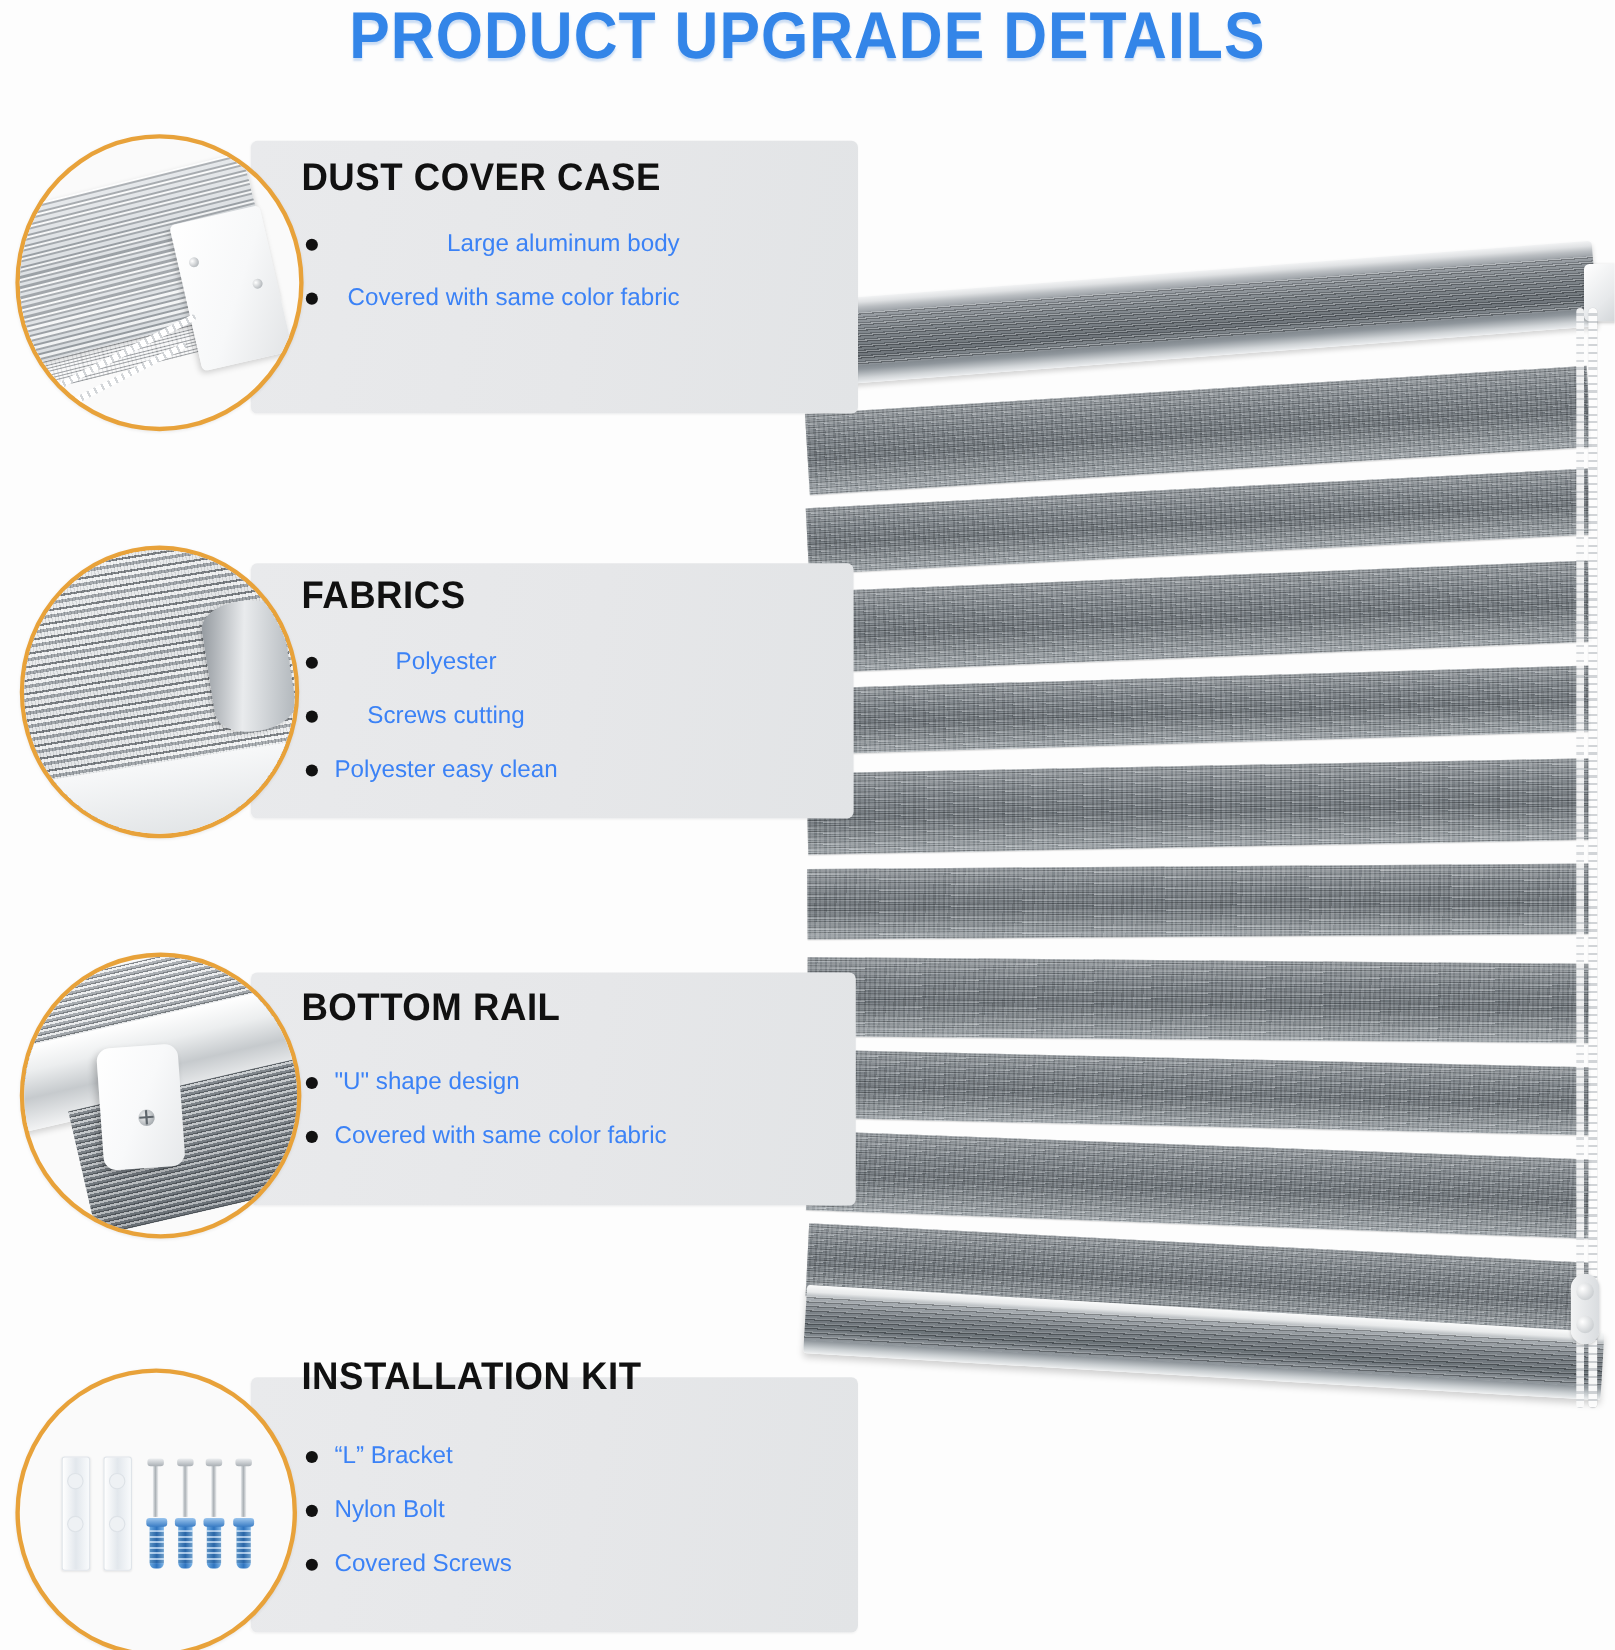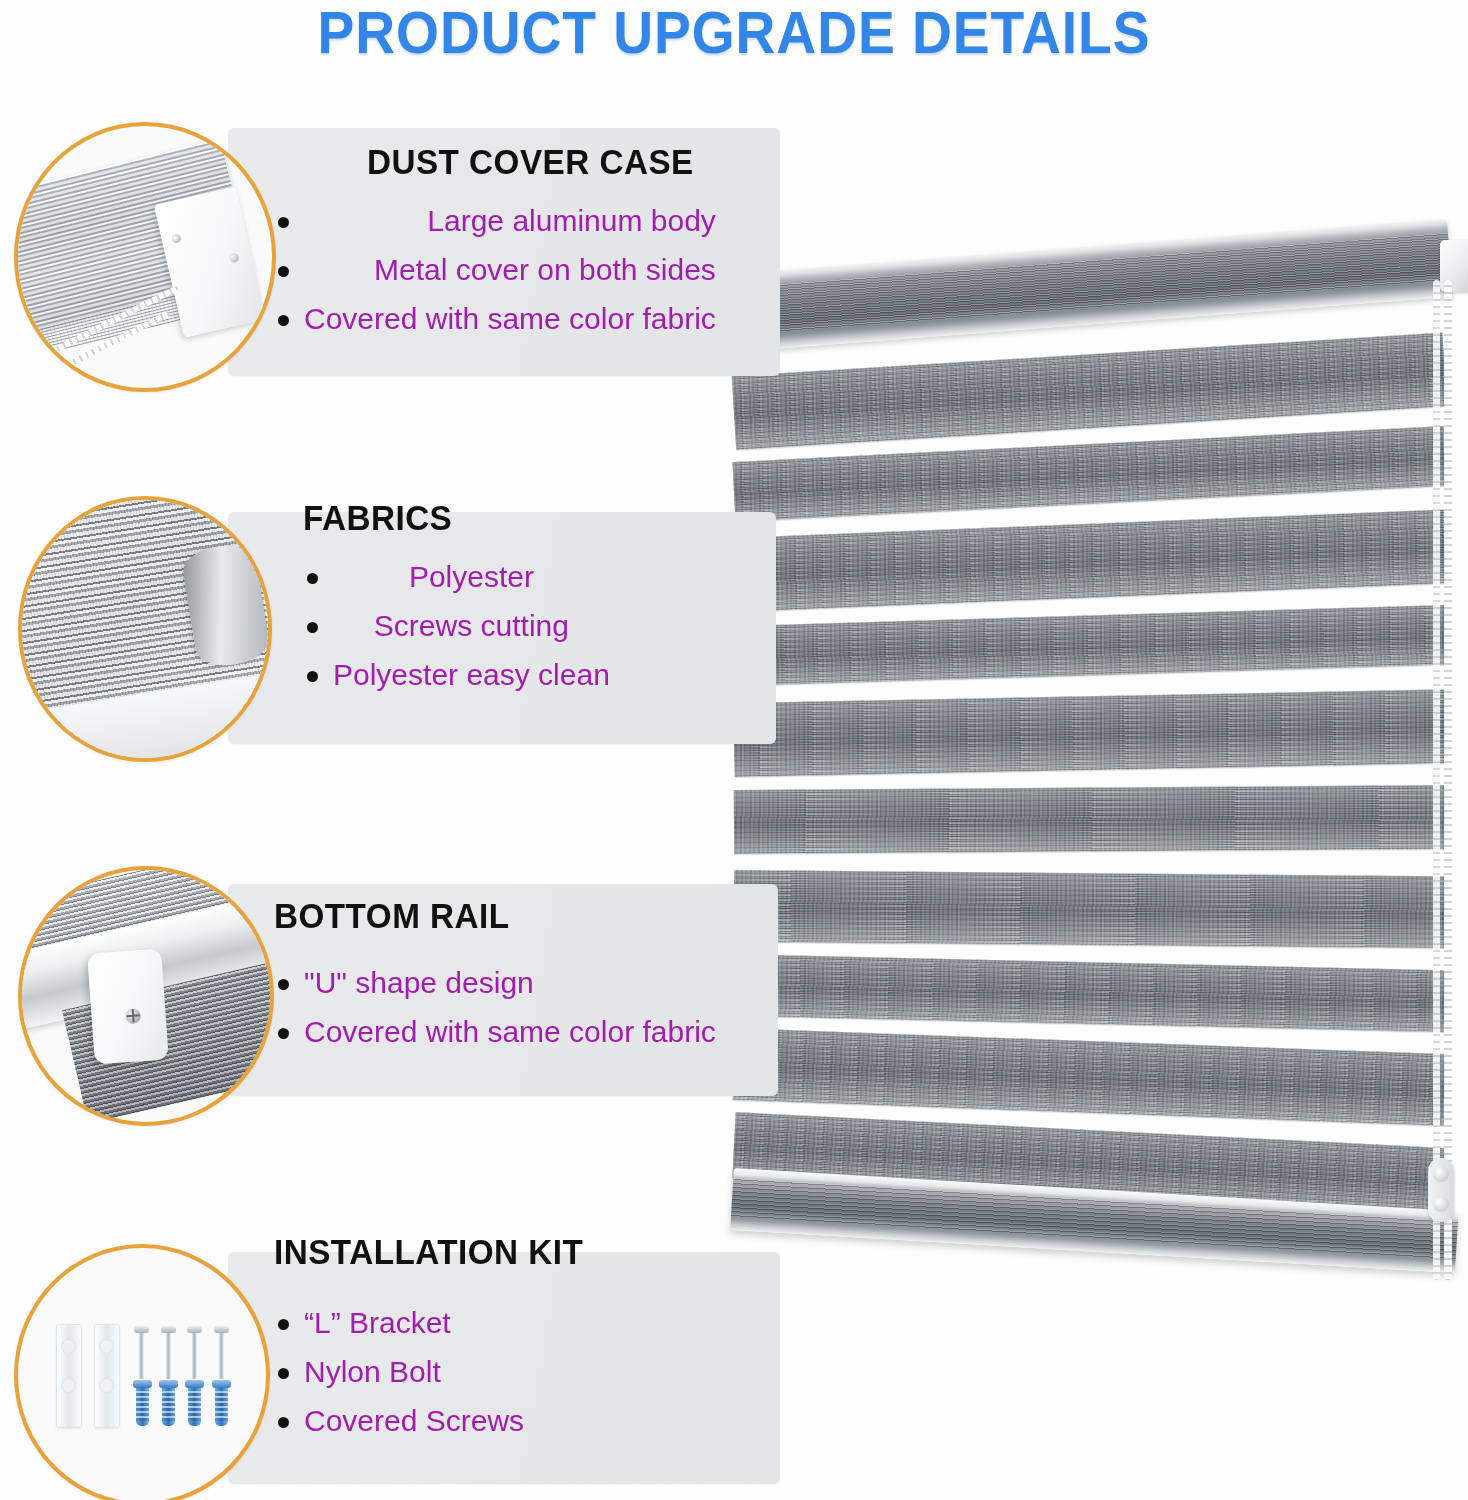--- a/index.html
+++ b/index.html
@@ -142,21 +142,21 @@
 
   .txt{position:absolute;z-index:5;}
   .hd{
     font-size:35px;line-height:40px;font-weight:bold;color:#111;
     letter-spacing:.5px;transform:scaleX(.95);transform-origin:0 50%;
     white-space:nowrap;
   }
   .bullets{list-style:none;margin:0;padding:0;}
   .bullets li{
     position:relative;padding-left:30px;
-    font-size:30px;line-height:49px;color:#a21caf;white-space:nowrap;
+    font-size:22px;line-height:49px;color:#3b82f6;white-space:nowrap;
   }
   .bullets li::before{
     content:"";position:absolute;left:4px;top:21px;
     width:11px;height:11px;border-radius:50%;background:#111;
   }
 
   
   .ph{position:absolute;inset:0;}
   .dc-tube{
     position:absolute;left:-16%;top:16%;width:104%;height:54%;
@@ -342,38 +342,37 @@
         </div>
         <div class="dc-cord"></div>
         <div class="dc-cord2"></div>
       </div>
     </div>
 
     <div class="txt" style="left:274px;top:142px;text-align:right;">
       <div class="hd">DUST COVER CASE</div>
       <ul class="bullets" style="margin-top:14px;">
         <li>Large aluminum body</li>
-        <li>Metal cover on both sides</li>
         <li>Covered with same color fabric</li>
       </ul>
     </div>
   </div>
 
   <div class="section">
     <div class="panel" style="left:228px;top:512px;width:548px;height:232px;"></div>
 
     <div class="circle" style="left:18px;top:496px;width:246px;height:258px;">
       <div class="ph">
         <div class="fb-sheet"></div>
         <div class="fb-fold"></div>
         <div class="fb-roll"></div>
       </div>
     </div>
 
-    <div class="txt" style="left:274px;top:498px;margin-left:29px;">
+    <div class="txt" style="left:274px;top:522px;">
       <div class="hd">FABRICS</div>
       <ul class="bullets" style="margin-top:14px;text-align:center;">
         <li>Polyester</li>
         <li>Screws cutting</li>
         <li>Polyester  easy clean</li>
       </ul>
     </div>
   </div>
 
   <div class="section">

